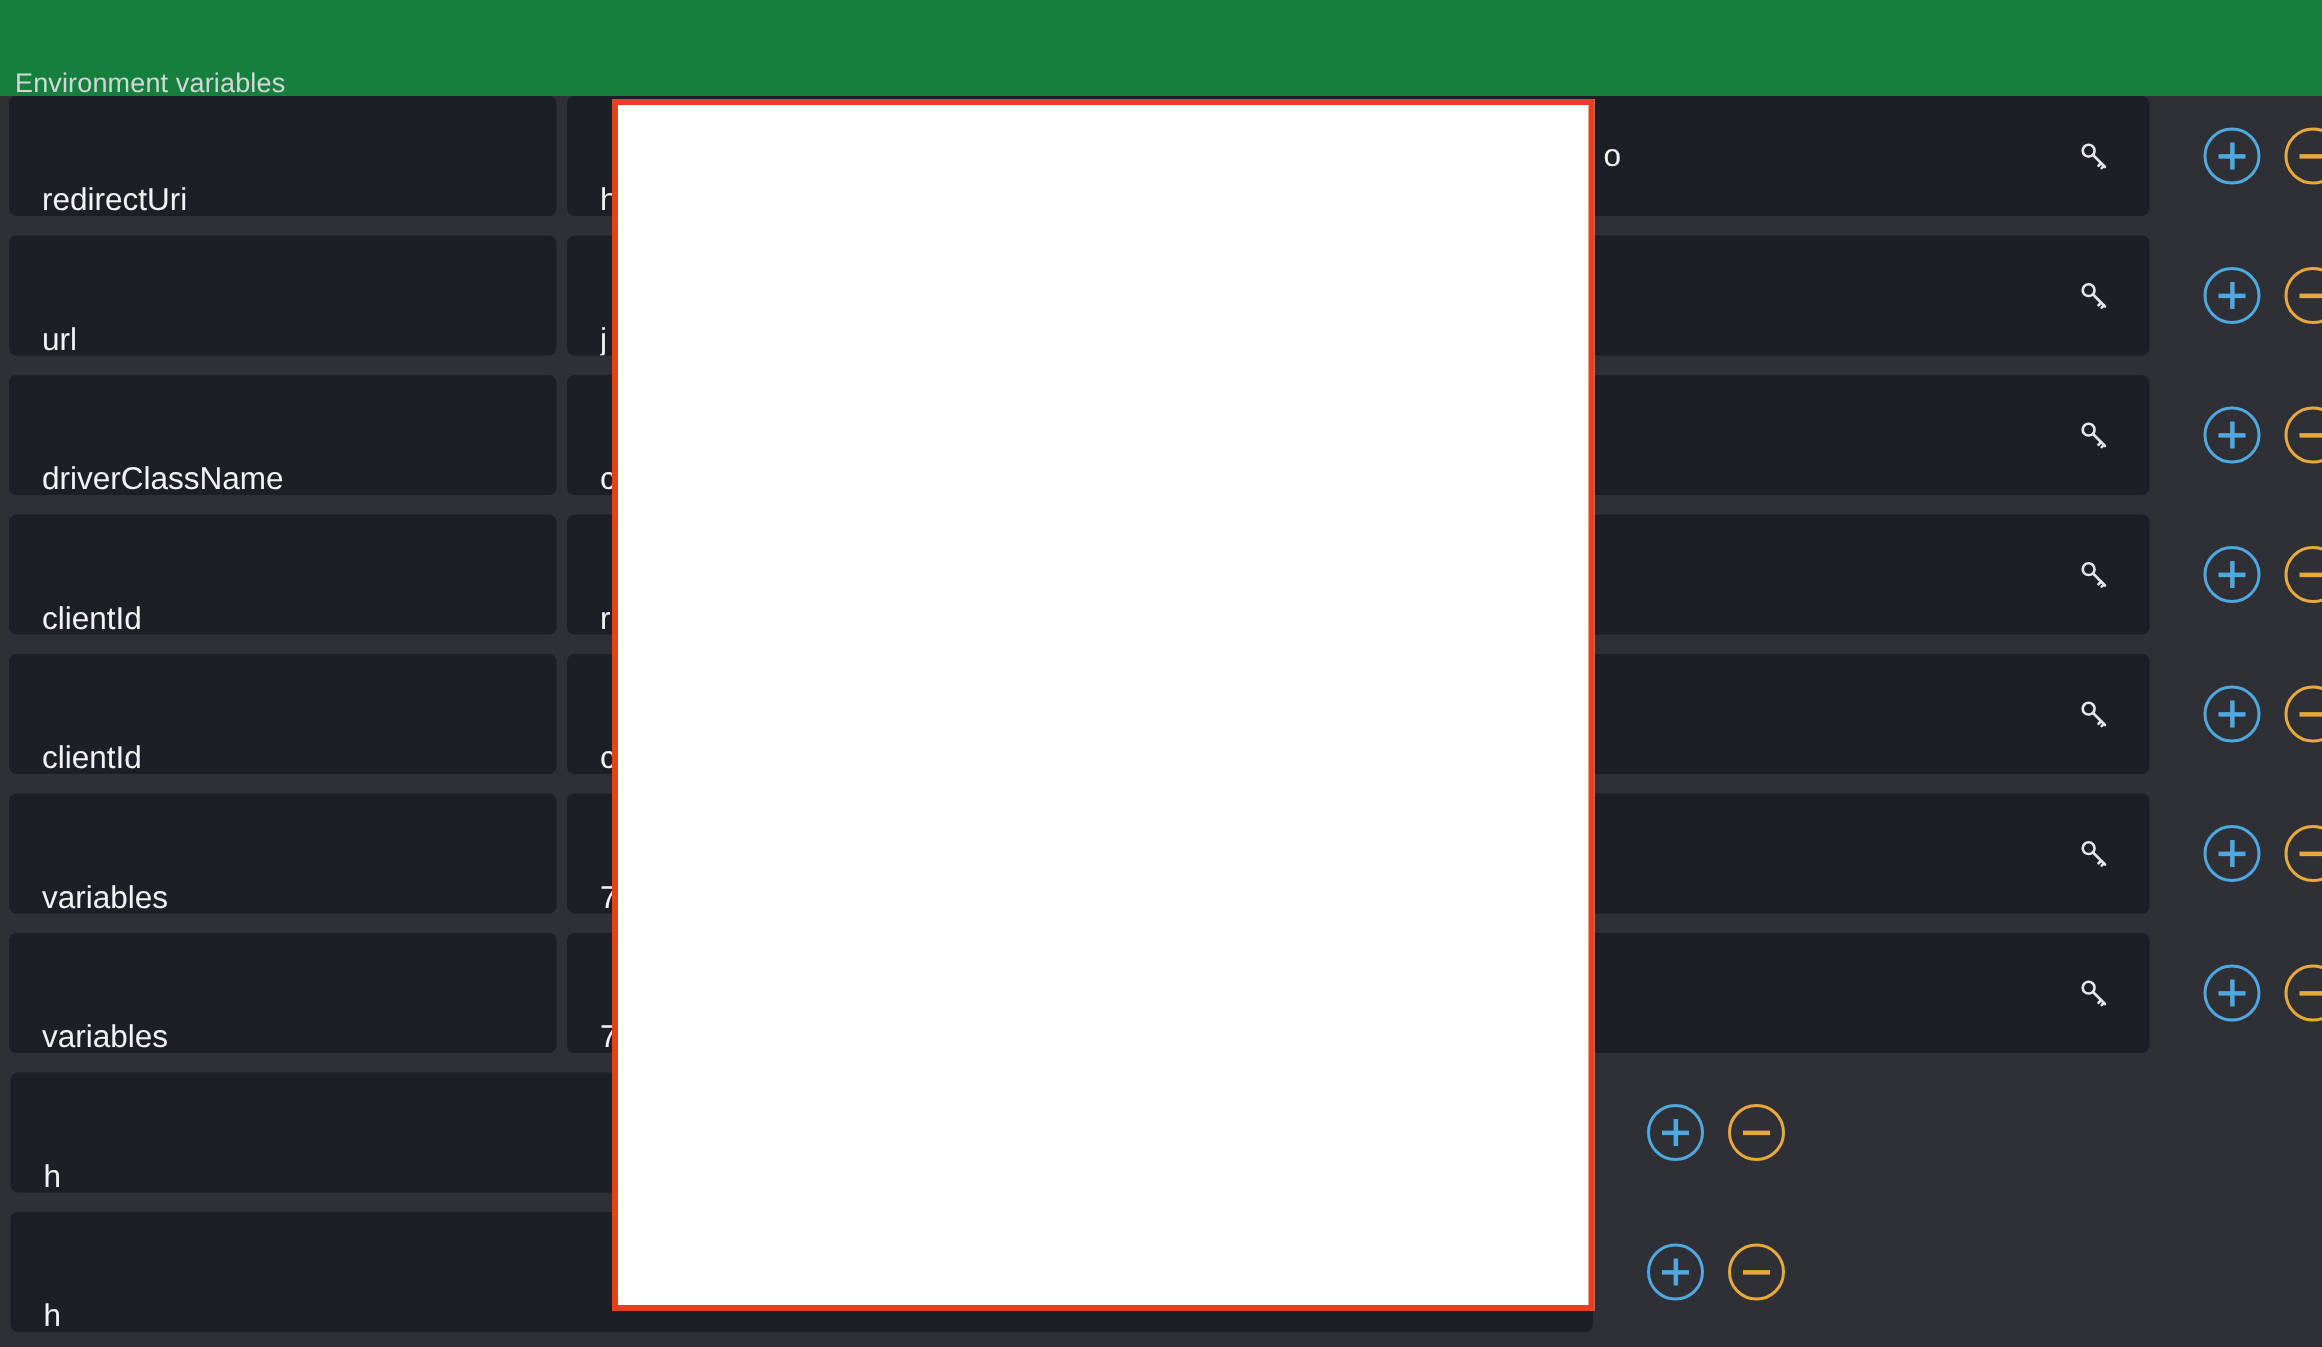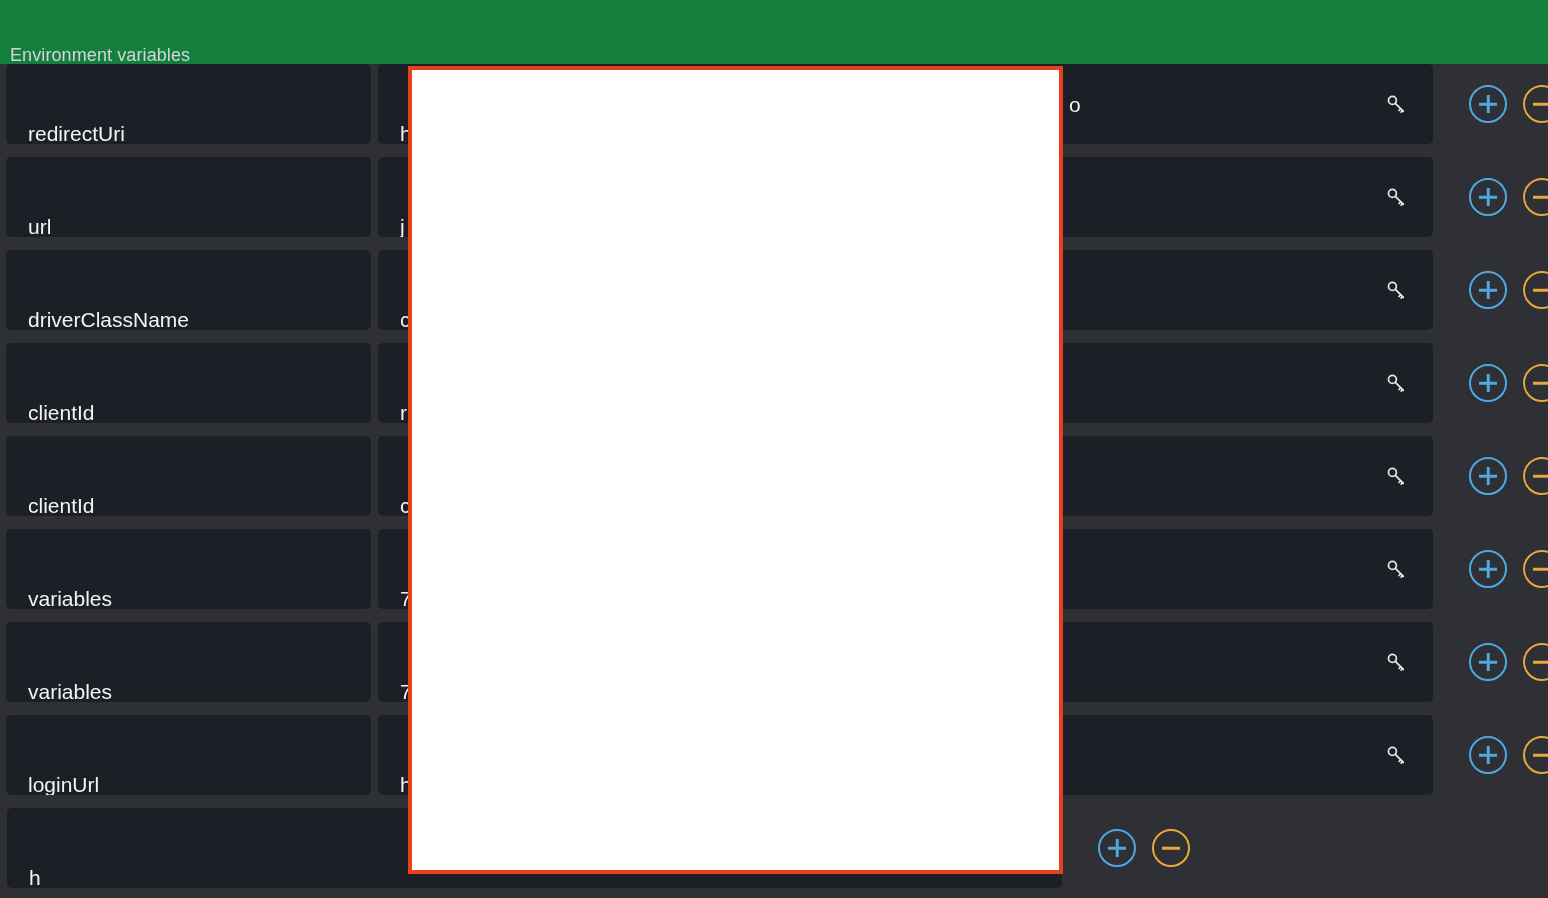--- a/index.html
+++ b/index.html
@@ -305,23 +305,20 @@
         </svg>
       </span>
     </div>
     <div class="row-actions">
       <button class="circle-btn plus btn-add" aria-label="add"></button>
       <button class="circle-btn minus btn-remove" aria-label="remove"></button>
     </div>
   </div>
 
   <div class="row">
-    <div class="field field-name">
-      <span class="value-text">loginUrl</span>
-    </div>
     <div class="field field-value">
       <span class="value-text">h</span>
       <span class="key-icon">
         <svg viewBox="0 0 24 24" width="22" height="22" fill="none" stroke="#e6e8ec" stroke-width="1.9" stroke-linecap="round" stroke-linejoin="round">
           <circle cx="8.1" cy="8.1" r="4.3"></circle>
           <path d="M11.3 11.3 L20 20"></path>
           <path d="M17.2 17.2 L15.3 19.1"></path>
           <path d="M19.2 19.2 L17.6 20.8"></path>
         </svg>
       </span>

